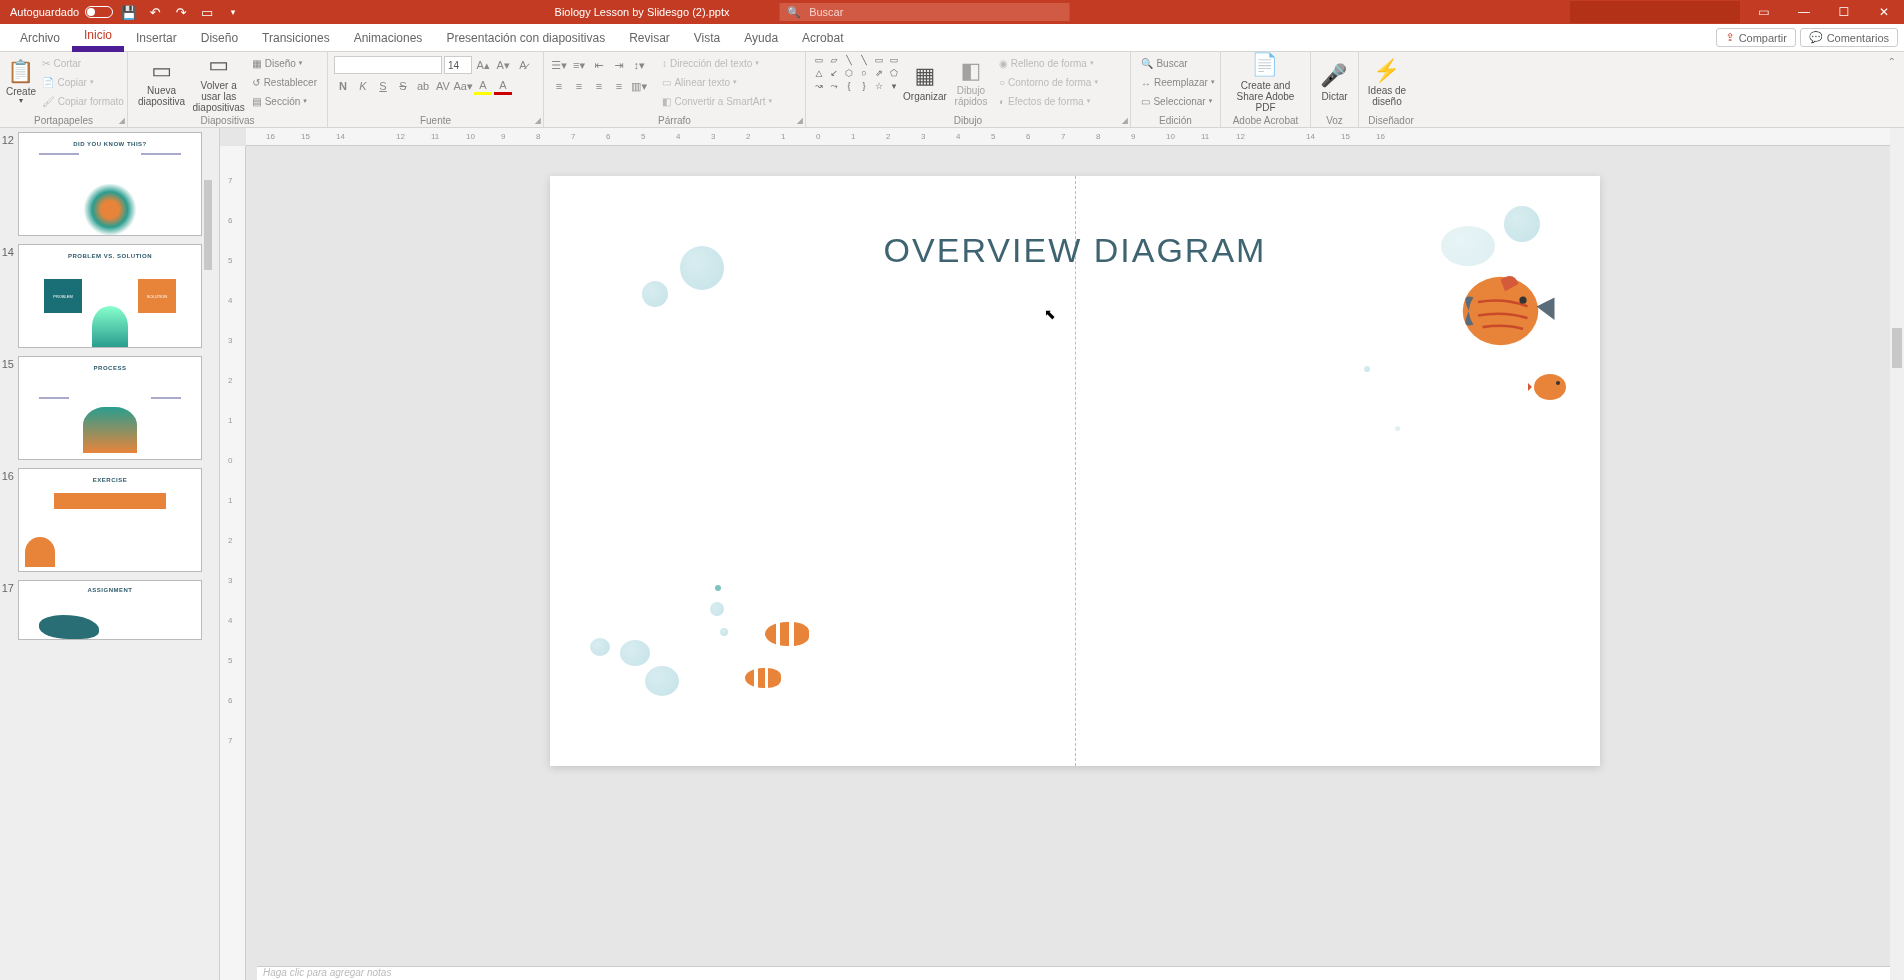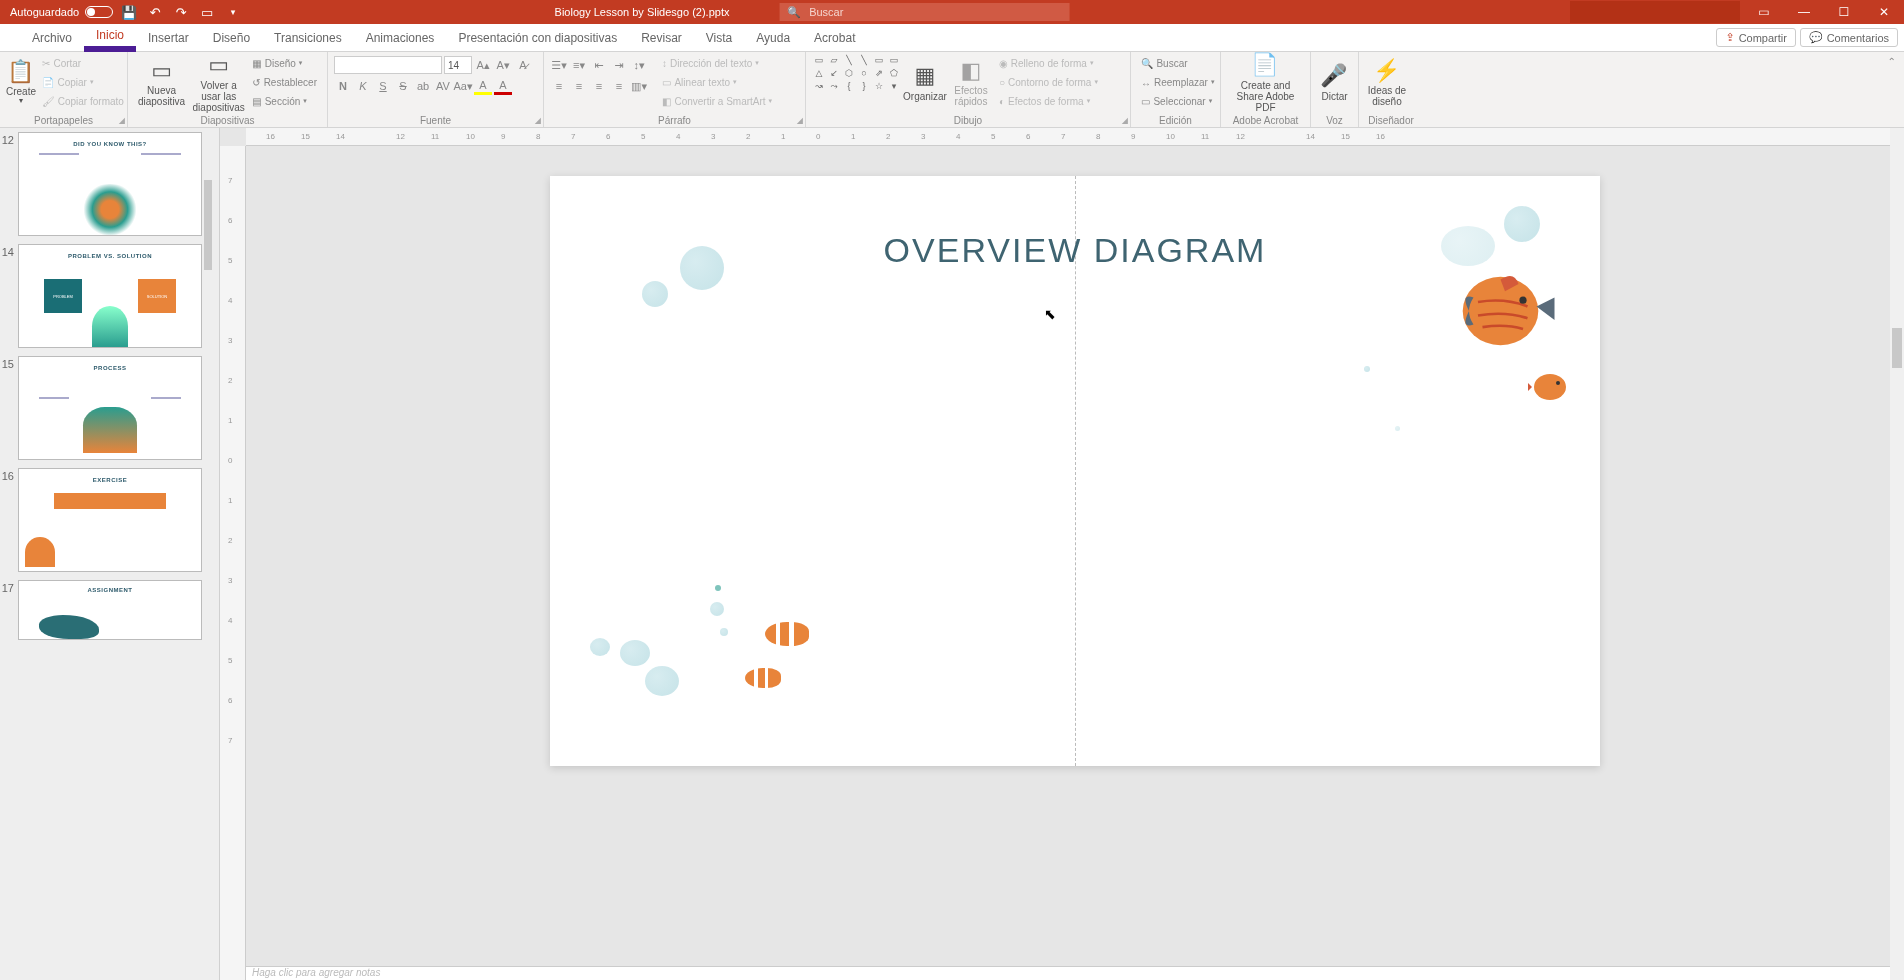--- a/index.html
+++ b/index.html
@@ -12,21 +12,21 @@
 .auto-save-toggle::after { content: ""; position: absolute; width: 8px; height: 8px; background: #fff; border-radius: 50%; top: 1px; left: 1px; }
 .qat-btn { width: 20px; height: 20px; display: flex; align-items: center; justify-content: center; color: #fff; font-size: 13px; }
 .title-center { position: absolute; left: 50%; transform: translateX(-50%); display: flex; align-items: center; gap: 120px; top: 3px; }
 .file-name { font-size: 11px; color: #fff; margin-left: -280px; }
 .search-box { width: 290px; height: 18px; background: #d05a44; display: flex; align-items: center; padding: 0 8px; color: #f5d5ce; font-size: 11px; gap: 8px; margin-left: -70px;}
 .title-right { margin-left: auto; display: flex; align-items: center; }
 .orange-block { width: 170px; height: 22px; background: #b33116; margin-right: 4px; }
 .win-btn { width: 40px; height: 24px; display: flex; align-items: center; justify-content: center; color: #fff; font-size: 12px; }
 
 
-.menu-tabs { height: 28px; background: #fff; display: flex; align-items: center; padding-left: 20px; border-bottom: 1px solid #d4d4d4; position: relative; }
+.menu-tabs { height: 28px; background: #fff; display: flex; align-items: center; padding-left: 8px; border-bottom: 1px solid #d4d4d4; position: relative; }
 .menu-tab { padding: 0 12px; font-size: 12px; color: #666; height: 28px; display: flex; align-items: center; cursor: pointer; }
 .menu-tab.active { color: #c23b22; border-bottom: 6px solid #4c1d95; }
 .menu-right { position: absolute; right: 6px; display: flex; gap: 4px; }
 .share-btn { font-size: 11px; color: #666; padding: 2px 8px; display: flex; align-items: center; gap: 4px; border: 1px solid #ccc; border-radius: 3px; }
 
 
 .ribbon { height: 76px; background: #f3f2f1; display: flex; border-bottom: 1px solid #d4d4d4; }
 .ribbon-group { border-right: 1px solid #d8d8d8; padding: 2px 6px; display: flex; flex-direction: column; position: relative; }
 .ribbon-group-label { position: absolute; bottom: 1px; left: 0; right: 0; text-align: center; font-size: 10px; color: #888; }
 .ribbon-content { flex: 1; display: flex; align-items: flex-start; gap: 2px; }
@@ -275,21 +275,21 @@
           <div class="shape-cell">}</div>
           <div class="shape-cell">☆</div>
           <div class="shape-cell">▾</div>
       </div>
       <div class="big-btn">
         <span class="icon">▦</span>
         <span>Organizar</span>
       </div>
       <div class="big-btn" style="opacity:0.5">
         <span class="icon">◧</span>
-        <span>Efectos rápidos</span>
+        <span>Dibujo rápidos</span>
       </div>
       <div class="small-btn-col">
         <div class="small-btn disabled">
             <span>◉</span>
             <span>Relleno de forma</span>
             <span style="font-size:7px">▾</span>
           </div>
         <div class="small-btn disabled">
             <span>○</span>
             <span>Contorno de forma</span>
@@ -509,21 +509,21 @@
         <div class="bubble" style="bottom:110px;left:40px;width:20px;height:18px"></div>
         <div class="bubble" style="bottom:175px;left:165px;width:6px;height:6px;background:#2a9d8f"></div>
 
         <div class="clownfish" style="bottom:120px;left:215px"></div>
         <div class="clownfish" style="bottom:78px;left:195px;width:36px;height:20px"></div>
 
         <div class="cursor" style="top:130px;left:494px">⬉</div>
       </div>
     </div>
 
-    <div style="position:absolute;bottom:0;left:26px;right:0;height:14px;background:#fff;border-top:1px solid #ccc;font-size:10px;color:#bbb;padding-left:6px;overflow:hidden">
+    <div style="position:absolute;bottom:0;left:37px;right:0;height:14px;background:#fff;border-top:1px solid #ccc;font-size:10px;color:#bbb;padding-left:6px;overflow:hidden">
       <span style="font-style:italic">Haga clic para agregar notas</span>
     </div>
 
     <div class="vscroll">
       <div class="vscroll-thumb" style="top:200px;height:40px"></div>
     </div>
   </div>
 
 </div>
 

